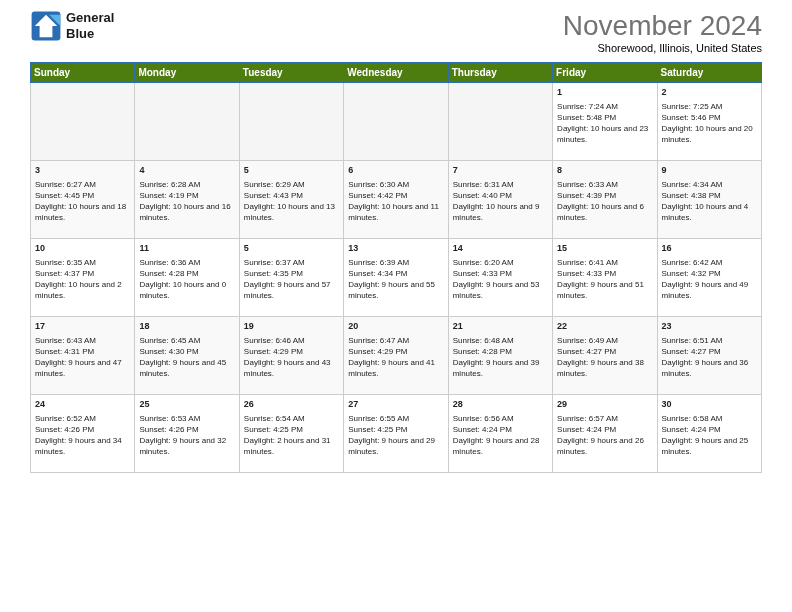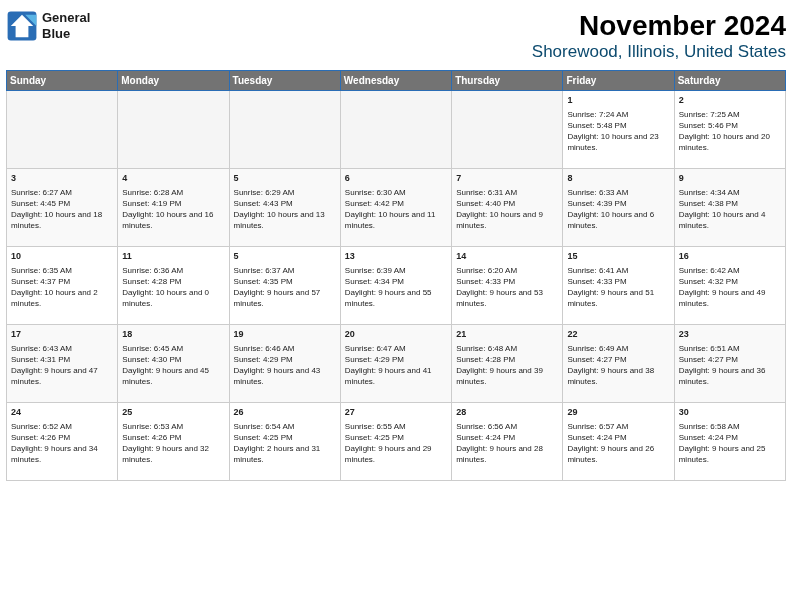--- a/index.html
+++ b/index.html
@@ -6,21 +6,21 @@
     body {
       font-family: Arial, sans-serif;
       background: #fff;
       width: 792px;
       height: 612px;
       overflow: hidden;
     }
     .page {
       width: 792px;
       height: 502px;
-      padding: 10px 6px;
+      padding: 10px 30px;
     }
     .header {
       display: flex;
       justify-content: space-between;
       align-items: flex-start;
       margin-bottom: 8px;
     }
     .logo {
       display: flex;
       align-items: center;
@@ -34,34 +34,34 @@
     }
     .logo-icon {
       width: 32px;
       height: 32px;
     }
     .title-block {
       text-align: right;
     }
     .month-title {
       font-size: 28px;
-      font-weight: bold;
+      font-weight: normal;
+      color: #737373;
+    }
+    .location {
+      font-size: 11px;
       color: #000000;
-    }
-    .location {
-      font-size: 17px;
-      color: #0c4a6e;
     }
     table {
       width: 100%;
       border-collapse: collapse;
       table-layout: fixed;
     }
     th {
-      background: #737373;
+      background: #4d7c0f;
       color: #fff;
       font-size: 10px;
       font-weight: bold;
       padding: 4px 3px;
       text-align: left;
       border: 1px solid #2a6db5;
     }
     td {
       border: 1px solid #ccc;
       vertical-align: top;

